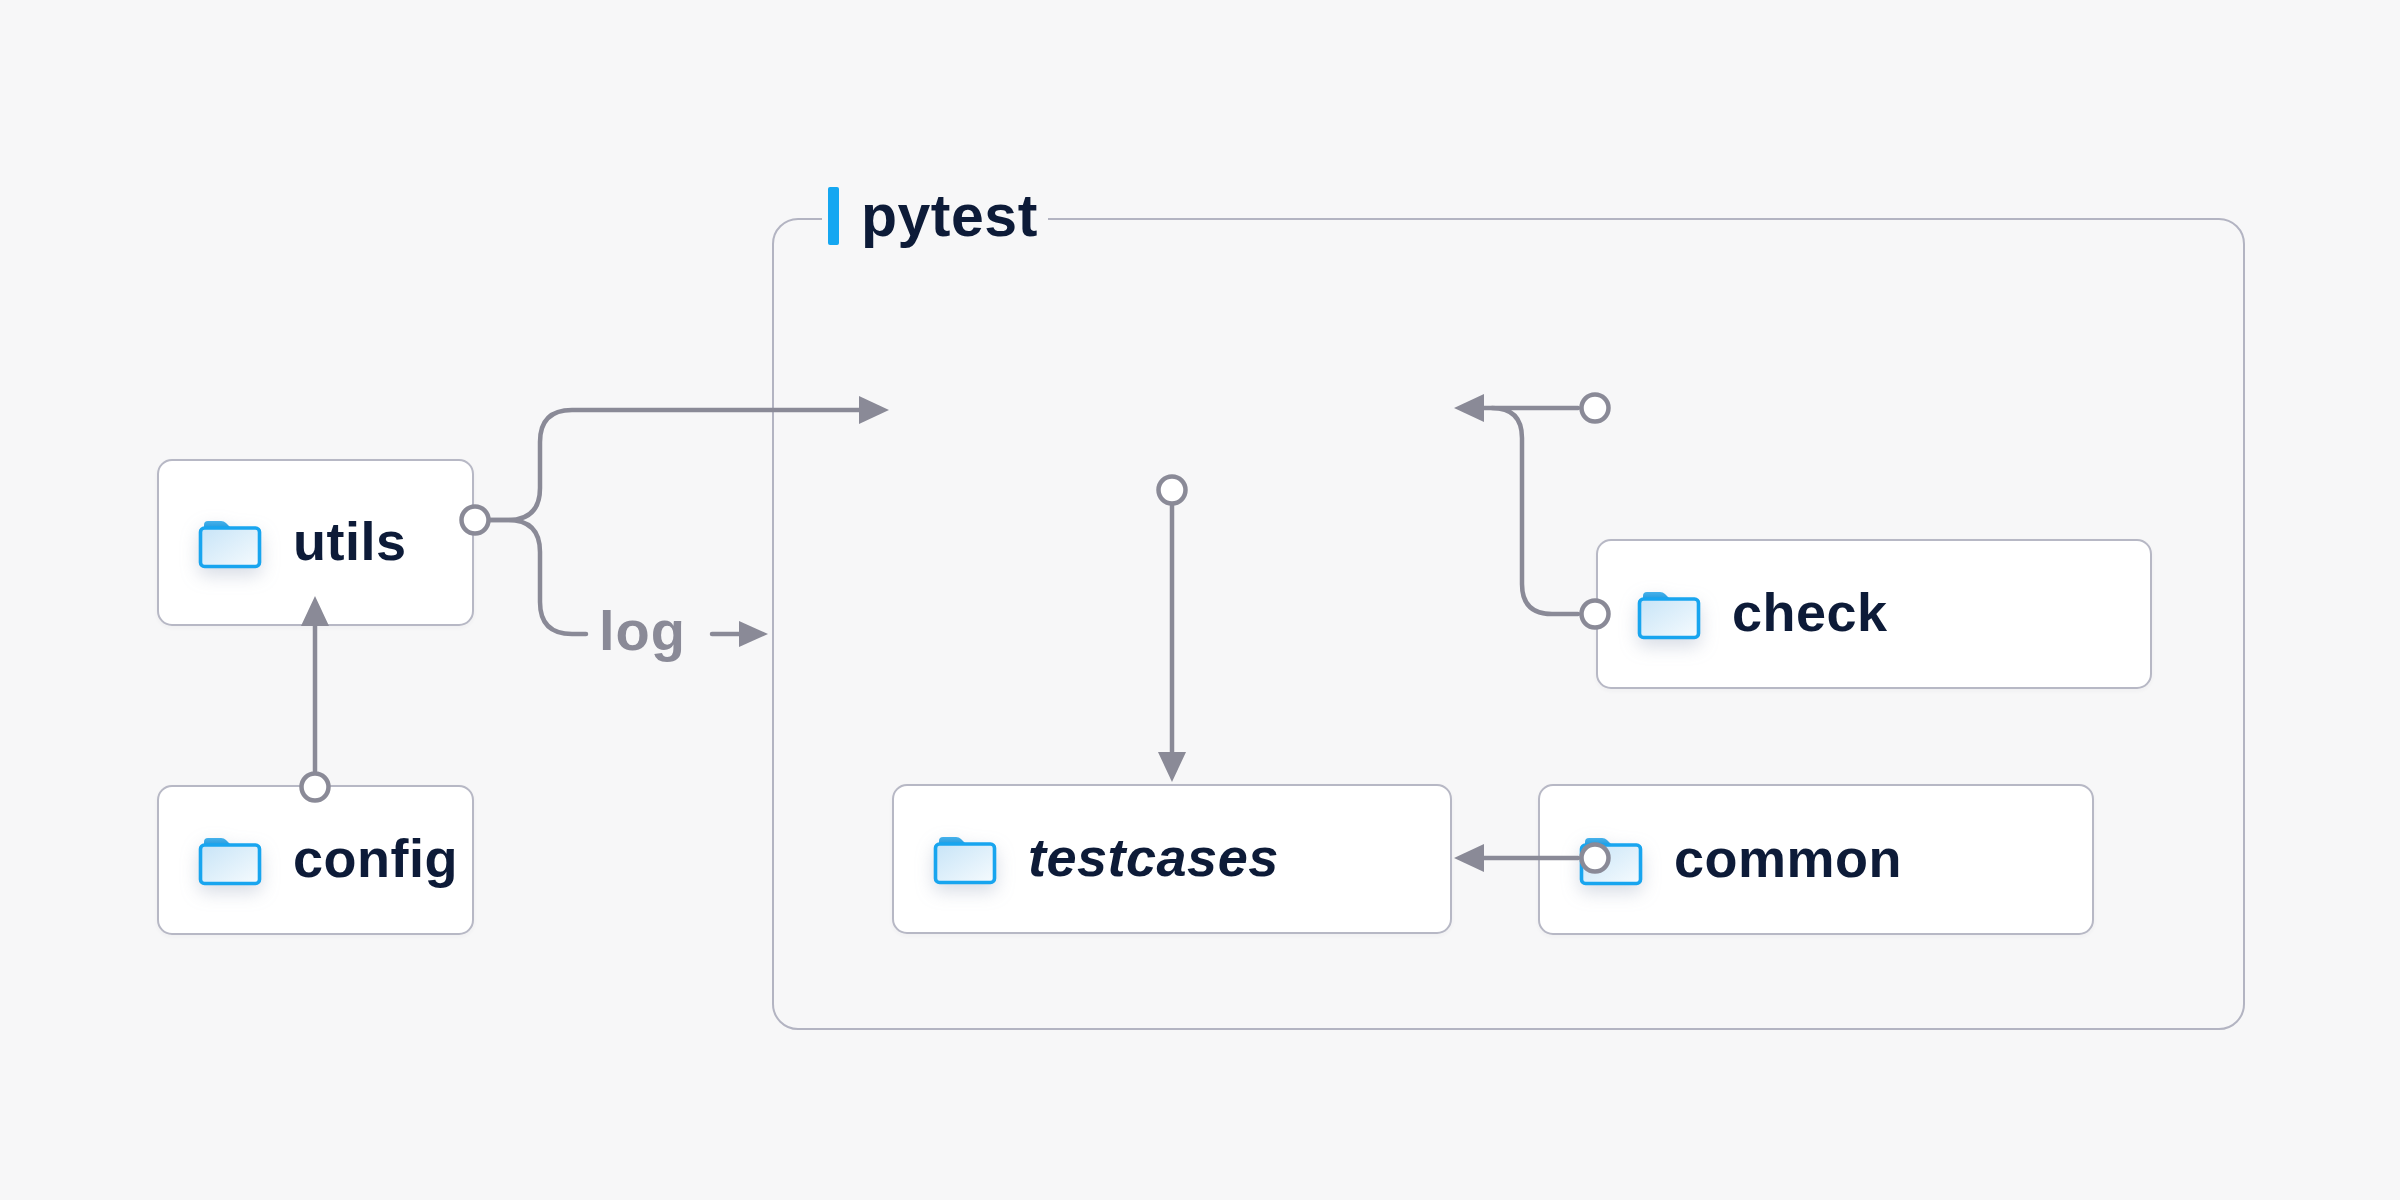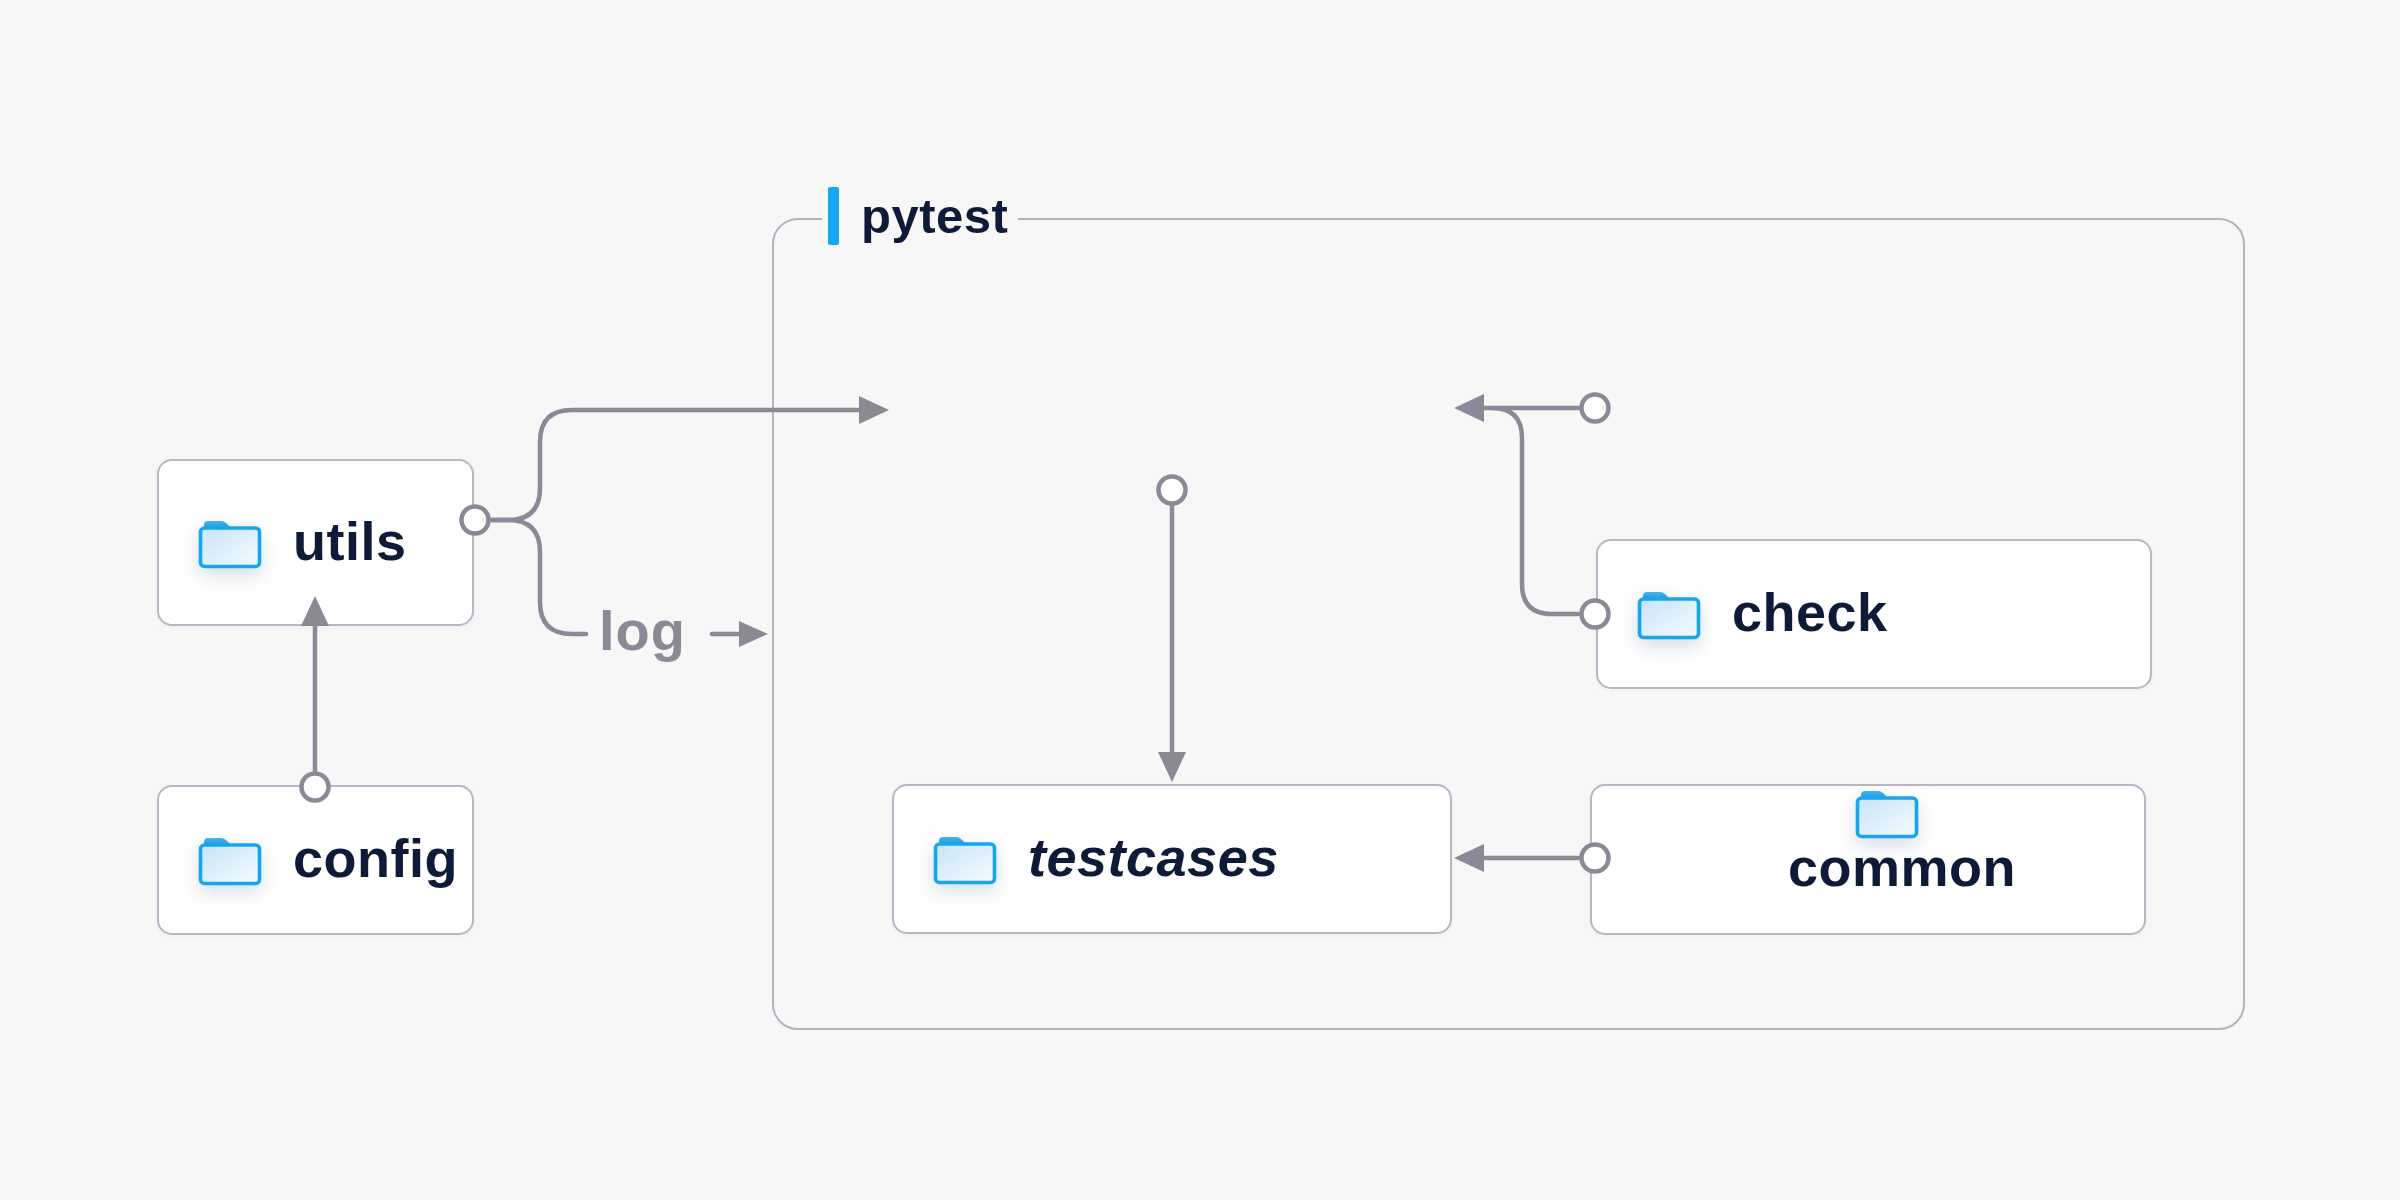--- a/index.html
+++ b/index.html
@@ -14,42 +14,42 @@
     border:2.5px solid #b3b4c2;border-radius:26px;background:transparent;
     box-sizing:border-box;
   }
   .group-label{
     position:absolute;left:48px;top:-36px;height:64px;
     display:flex;align-items:center;gap:22px;
     background:#f7f7f8;padding:0 10px 0 6px;
   }
   .group-label .bar{width:11px;height:58px;border-radius:2px;background:#15a7f1;}
   .group-label .txt{
-    font-size:49px;font-weight:700;color:#0d1b38;letter-spacing:.5px;line-height:1;
+    font-size:59px;font-weight:700;color:#0d1b38;letter-spacing:.5px;line-height:1;
   }
   
   .node{
     position:absolute;display:flex;align-items:center;
     background:#ffffff;border:2.5px solid #b7b8c5;border-radius:15px;
     box-sizing:border-box;padding-left:38px;
     box-shadow:0 2px 4px rgba(40,50,80,.04);
   }
   .node .label{
     margin-left:30px;font-size:54px;font-weight:700;color:#0d1b38;
     letter-spacing:.5px;line-height:1;padding-bottom:4px;
   }
   .node .folder{width:66px;height:54px;flex:0 0 auto;
     filter:drop-shadow(0 7px 9px rgba(110,130,160,.28));}
   #node-utils    {left:157px; top:443px; width:317px; height:167px;margin-top:16px;}
   #node-config   {left:157px; top:785px; width:317px; height:150px;}
   #node-base     {left:892px; top:333px; width:560px; height:150px;}
   #node-pymilvus {left:1596px;top:333px; width:556px; height:150px;}
   #node-check    {left:1596px;top:539px; width:556px; height:150px;}
   #node-testcases{left:892px; top:784px; width:560px; height:150px;font-style:italic;}
-  #node-common   {left:1590px;top:784px; width:556px; height:151px;flex-direction:column;}
+  #node-common   {left:1538px;top:784px; width:556px; height:151px;}
   
   #edges{position:absolute;left:0;top:0;width:2400px;height:1200px;pointer-events:none;}
   .edge{fill:none;stroke:#8a8a97;stroke-width:4.5;stroke-linecap:round;}
   .head{fill:#8a8a97;stroke:none;}
   .dot{fill:#ffffff;stroke:#8a8a97;stroke-width:4.5;}
   
   .log-label{
     position:absolute;left:599px;top:603px;
     font-size:56px;font-weight:700;color:#8a8a97;letter-spacing:1px;line-height:1;
   }

